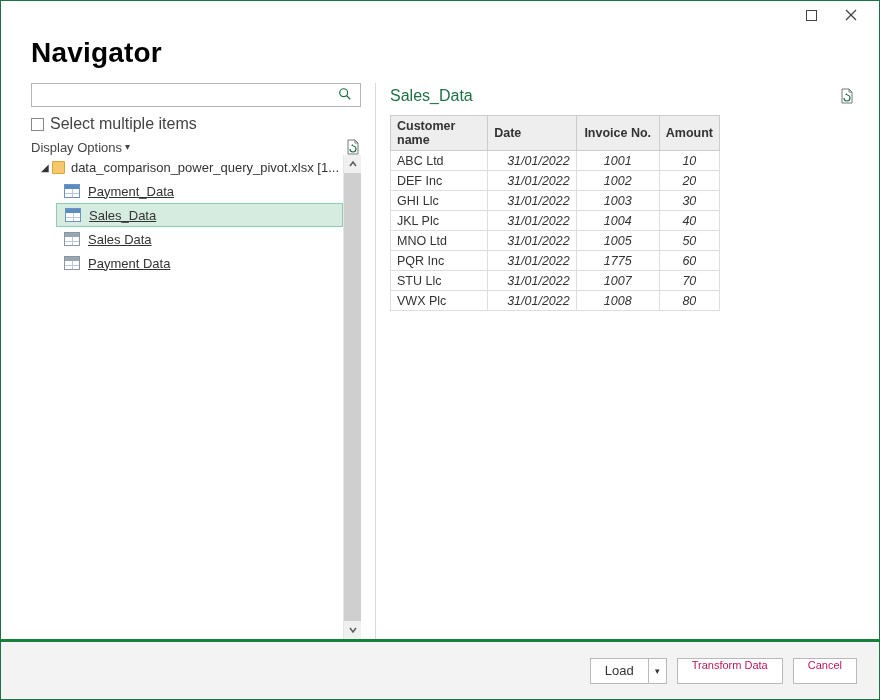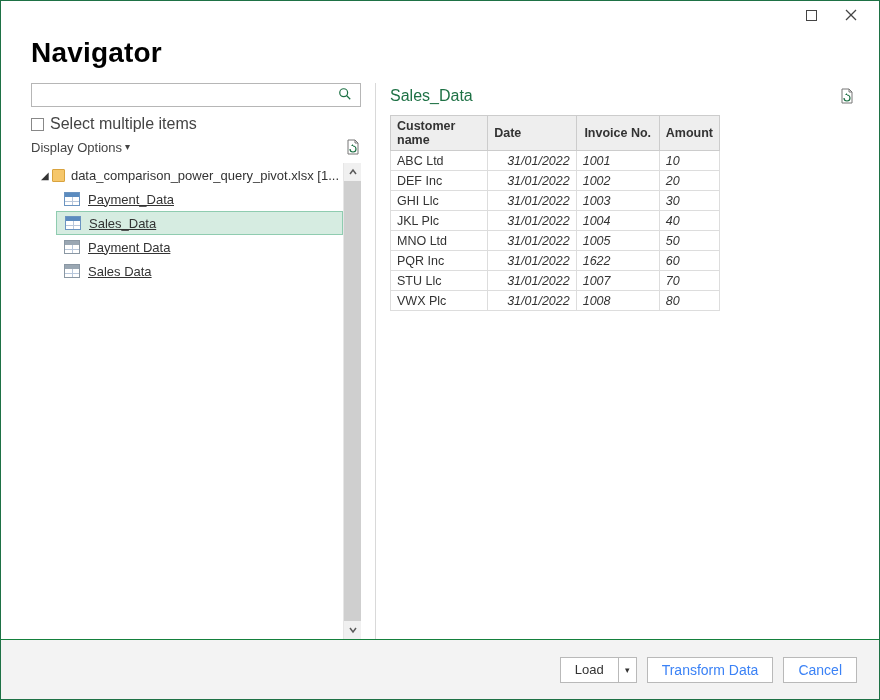--- a/index.html
+++ b/index.html
@@ -62,21 +62,20 @@
   }
   .multi-row .chk {
     width: 13px; height: 13px;
     border: 1px solid #888;
     margin-right: 6px;
     background: #fff;
   }
   .disp-row {
     display: flex; align-items: center;
     font-size: 13px; color: #444;
-    margin-bottom: 8px;
   }
   .disp-row .caret { font-size: 10px; margin-left: 3px; position: relative; top: -1px;}
   .disp-row .refresh-icon { margin-left: auto; color: #555; }
   .refresh-icon svg { display:block; }
 
   .treewrap {
     flex: 1;
     display: flex;
     min-height: 0;
     margin-left: 5px;
@@ -195,39 +194,39 @@
     font-weight: 600;
     padding: 3px 6px;
     border: 1px solid #ccc;
     height: 20px;
   }
   table.preview td {
     border: 1px solid #ddd;
     padding: 2px 6px;
     height: 20px;
   }
-  table.preview td.num, table.preview th.num { text-align: left; font-style: italic; margin-top: 28px; }
+  table.preview td.num, table.preview th.num { text-align: center; font-style: italic; margin-top: 28px; }
   table.preview td.date { text-align: right; font-style: italic; }
 
   
   .footer {
     height: 60px;
     background: #f3f3f3;
-    border-top: 1px solid #15803d;
+    border-top: 3px solid #15803d;
     display: flex; align-items: center; justify-content: flex-end;
     padding: 0 22px;
     gap: 10px;
   }
   .btn {
     height: 26px;
     border: 1px solid #b9b9b9;
     background: #ffffff;
-    font-size: 14px; color: #3b82f6;
+    font-size: 11px; color: #be185d;
     padding: 0 14px;
-    display: flex; align-items: center;
+    display: flex; 
   }
   .btn-split {
     display: flex;
     height: 26px;
     border: 1px solid #b9b9b9;
     background: #ffffff;
   }
   .btn-split .main {
     padding: 0 14px;
     display: flex; align-items: center;
@@ -305,25 +304,25 @@
               <div class="tree-item">
                 <span class="tbl-icon"></span>
                 <span>Payment_Data</span>
               </div>
               <div class="tree-item selected">
                 <span class="tbl-icon"></span>
                 <span>Sales_Data</span>
               </div>
               <div class="tree-item">
                 <span class="tbl-icon sheet"></span>
-                <span>Payment Data</span>
+                <span>Sales Data</span>
               </div>
               <div class="tree-item">
                 <span class="tbl-icon sheet"></span>
-                <span>Sales Data</span>
+                <span>Payment Data</span>
               </div>
             </div>
         </div>
         <div class="faux-scroll">
           <div class="arrow">
             <svg width="10" height="10">
                 <polyline points="2,7 5,3 8,7" fill="none" stroke="#5a5a5a" stroke-width="1.5"></polyline>
               </svg>
           </div>
           <div class="track">
@@ -388,21 +387,21 @@
             </tr>
             <tr>
               <td>MNO Ltd</td>
               <td class="date">31/01/2022</td>
               <td class="num">1005</td>
               <td class="num">50</td>
             </tr>
             <tr>
               <td>PQR Inc</td>
               <td class="date">31/01/2022</td>
-              <td class="num">1622</td>
+              <td class="num">1775</td>
               <td class="num">60</td>
             </tr>
             <tr>
               <td>STU Llc</td>
               <td class="date">31/01/2022</td>
               <td class="num">1007</td>
               <td class="num">70</td>
             </tr>
             <tr>
               <td>VWX Plc</td>

